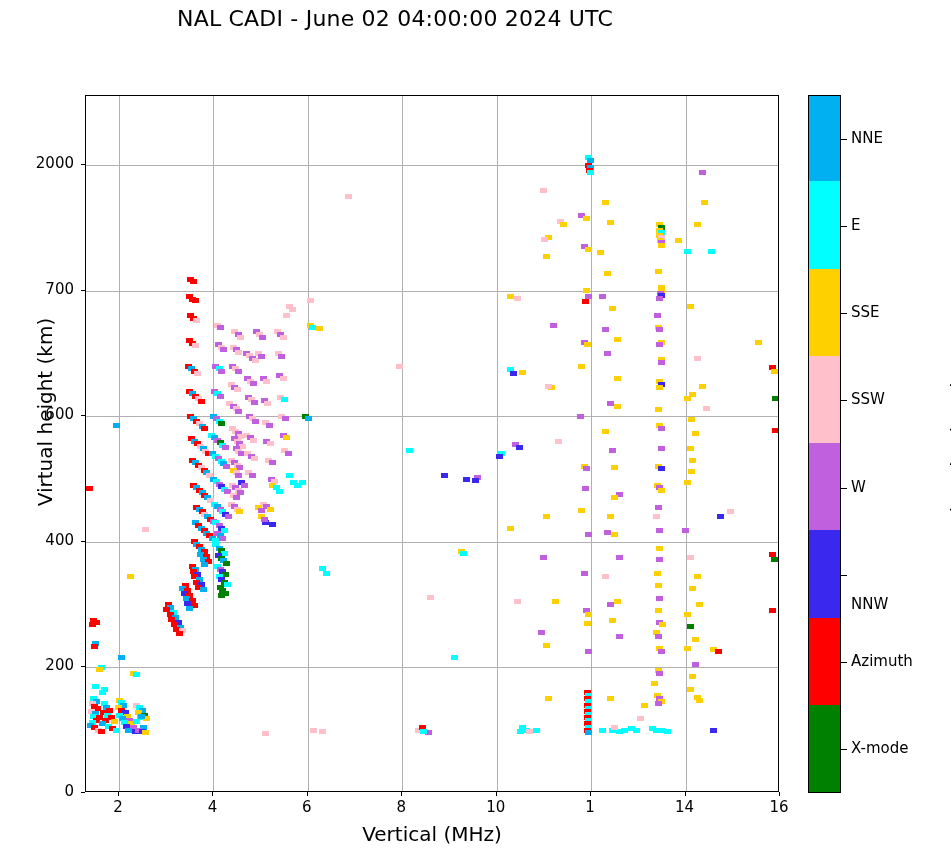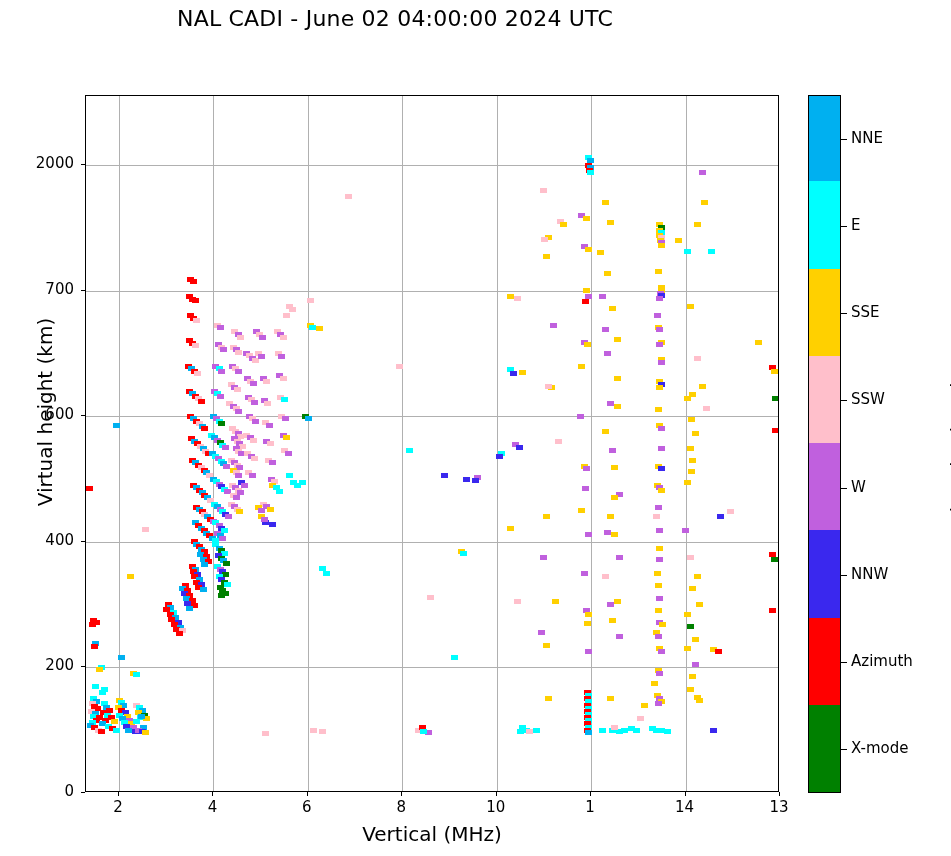--- a/index.html
+++ b/index.html
@@ -672,21 +672,21 @@
     <div class="xlab" style="left: 286.891px;">6</div>
     <div class="xtick" style="left: 401.313px;"></div>
     <div class="xlab" style="left: 381.313px;">8</div>
     <div class="xtick" style="left: 495.735px;"></div>
     <div class="xlab" style="left: 475.735px;">10</div>
     <div class="xtick" style="left: 590.156px;"></div>
     <div class="xlab" style="left: 570.156px;">1</div>
     <div class="xtick" style="left: 684.578px;"></div>
     <div class="xlab" style="left: 664.578px;">14</div>
     <div class="xtick" style="left: 779px;"></div>
-    <div class="xlab" style="left: 759px;">13</div>
+    <div class="xlab" style="left: 759px;">16</div>
     <div class="ytick" style="top: 792px;"></div>
     <div class="ylab" style="top: 782px;">0</div>
     <div class="ytick" style="top: 666.414px;"></div>
     <div class="ylab" style="top: 656.414px;">200</div>
     <div class="ytick" style="top: 540.829px;"></div>
     <div class="ylab" style="top: 530.829px;">400</div>
     <div class="ytick" style="top: 415.243px;"></div>
     <div class="ylab" style="top: 405.243px;">600</div>
     <div class="ytick" style="top: 289.658px;"></div>
     <div class="ylab" style="top: 279.658px;">700</div>
@@ -706,21 +706,21 @@
     <div class="cband" style="height: 87.25px; bottom: 436.25px; background: rgb(255, 208, 0);"></div>
     <div class="cband" style="height: 87.25px; bottom: 523.5px; background: rgb(0, 255, 255);"></div>
     <div class="cband" style="height: 87.25px; bottom: 610.75px; background: rgb(0, 176, 240);"></div>
   </div>
 <div id="cbar-ticks">
     <div class="ctick" style="top: 749.375px;"></div>
     <div class="clab" style="top: 739.375px;">X-mode</div>
     <div class="ctick" style="top: 662.125px;"></div>
     <div class="clab" style="top: 652.125px;">Azimuth</div>
     <div class="ctick" style="top: 574.875px;"></div>
-    <div class="clab" style="top: 565px;">NNW</div>
+    <div class="clab" style="top: 595px;">NNW</div>
     <div class="ctick" style="top: 487.625px;"></div>
     <div class="clab" style="top: 477.625px;">W</div>
     <div class="ctick" style="top: 400.375px;"></div>
     <div class="clab" style="top: 390.375px;">SSW</div>
     <div class="ctick" style="top: 313.125px;"></div>
     <div class="clab" style="top: 303.125px;">SSE</div>
     <div class="ctick" style="top: 225.875px;"></div>
     <div class="clab" style="top: 215.875px;">E</div>
     <div class="ctick" style="top: 138.625px;"></div>
     <div class="clab" style="top: 128.625px;">NNE</div>

